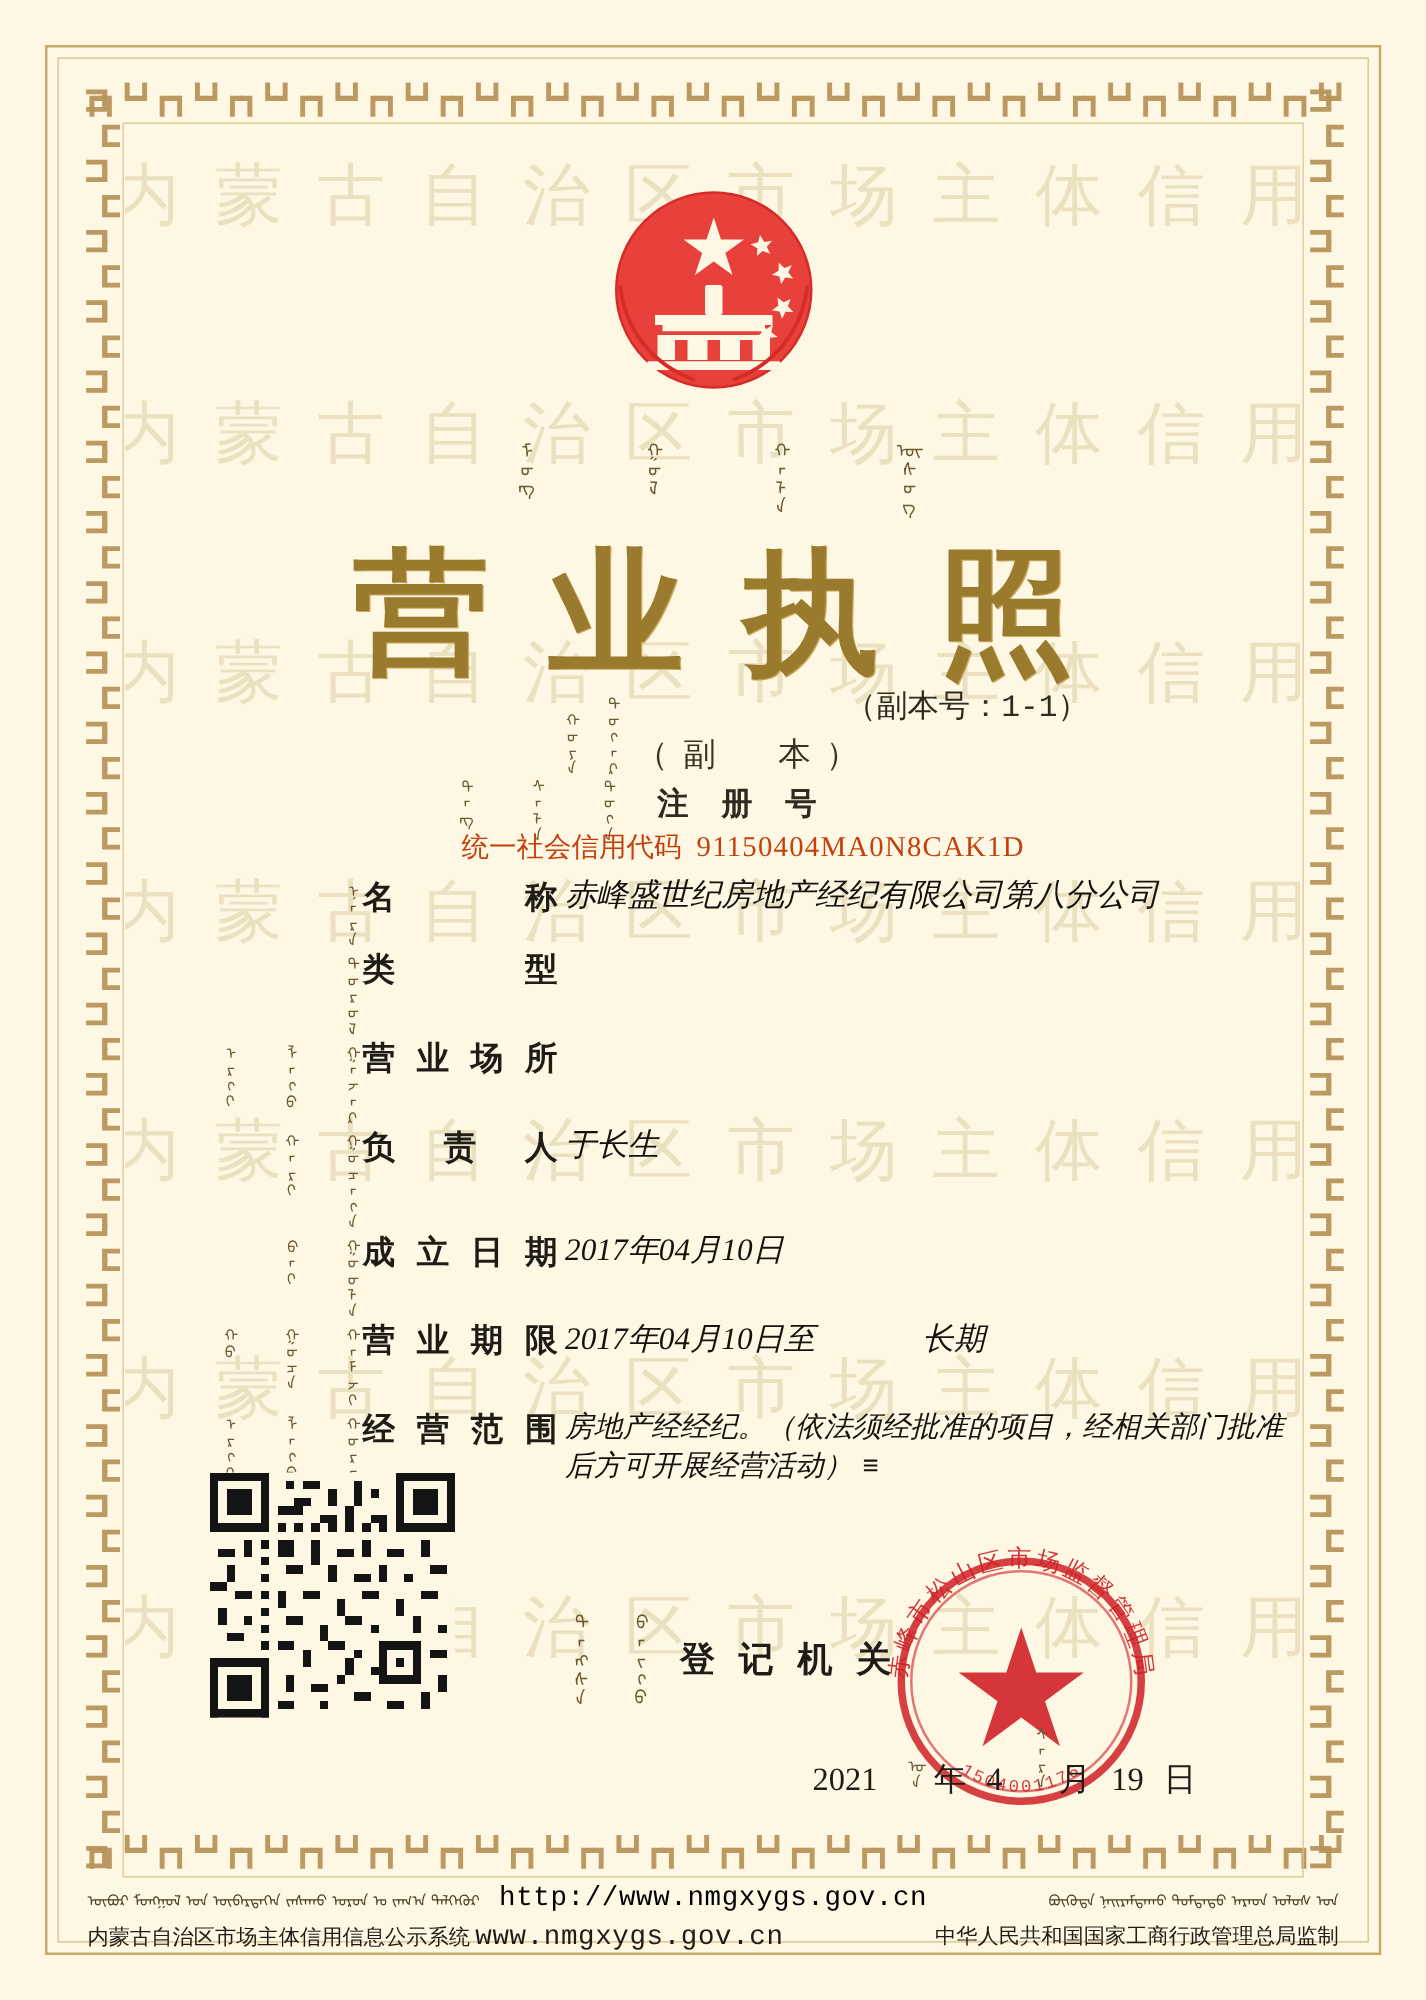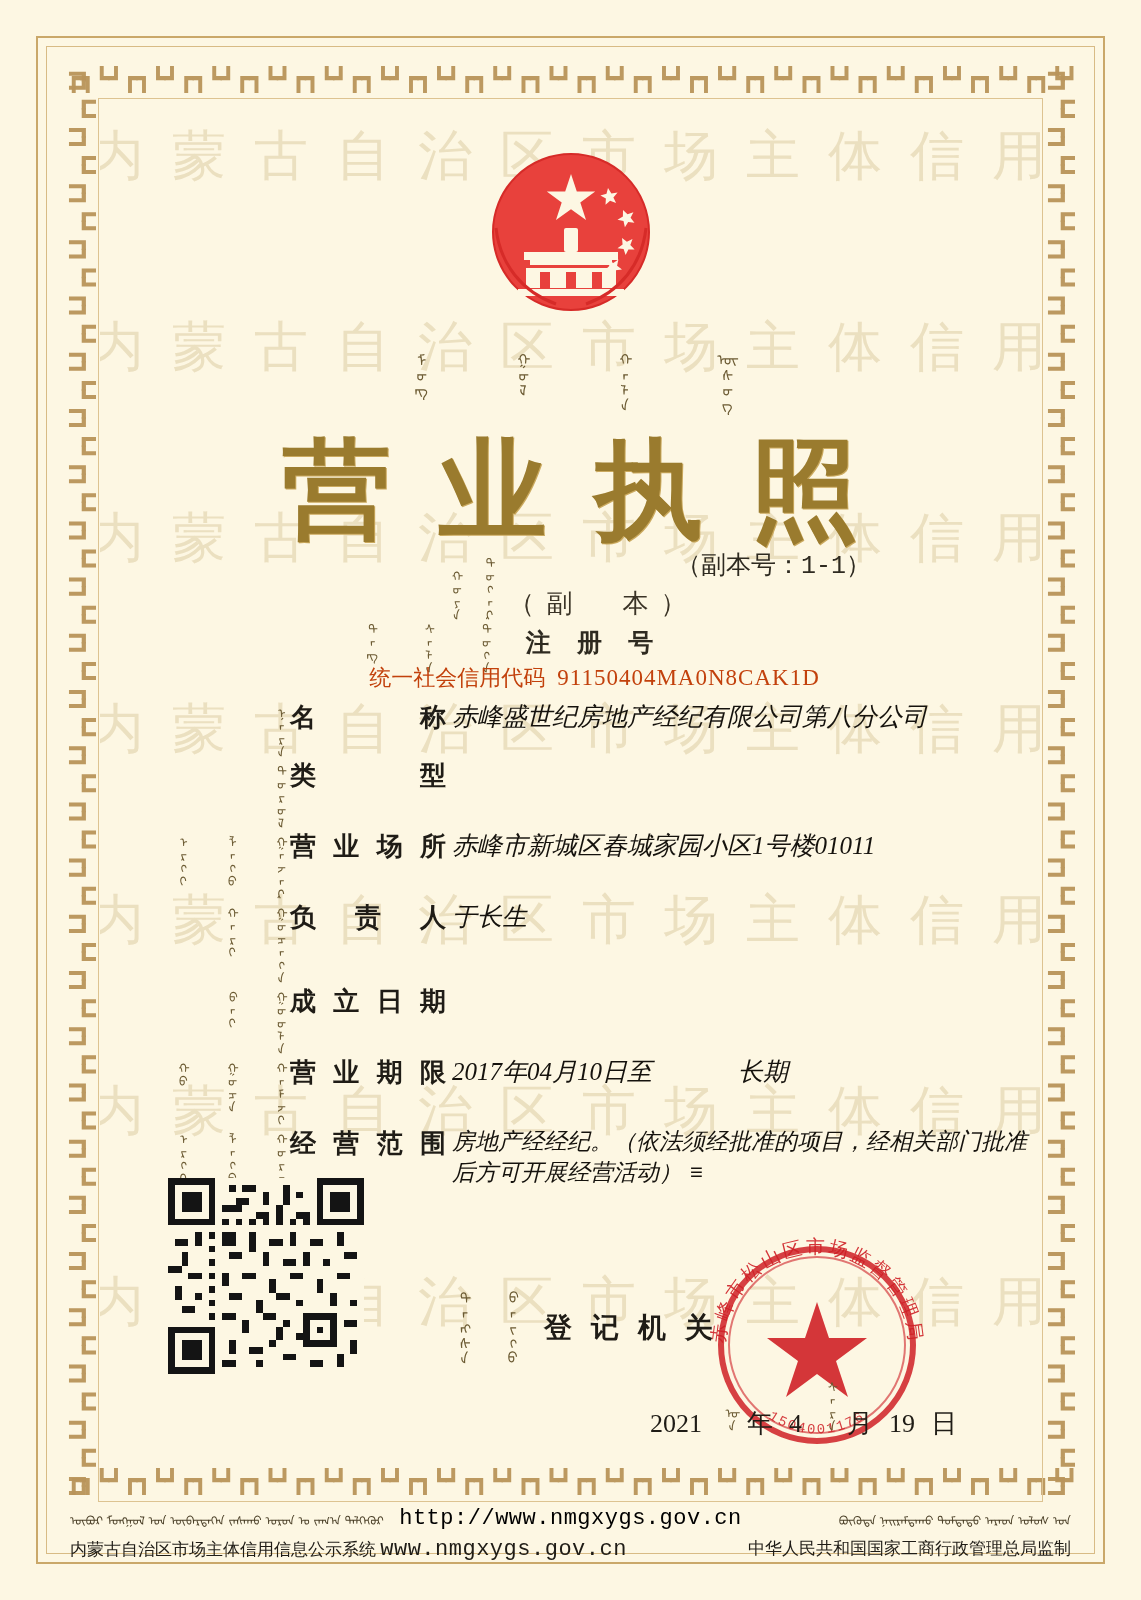--- a/index.html
+++ b/index.html
@@ -434,21 +434,20 @@
         <span class="mong">ᠡᠷᠬᠢ</span>
         <span class="mong">ᠯᠡᠬᠦ</span>
         <span class="mong">ᠭᠠᠵᠠᠷ</span>
       </div>
       <div class="flabel">
         <span>营</span>
         <span>业</span>
         <span>场</span>
         <span>所</span>
       </div>
-      <div class="fvalue">赤峰市新城区春城家园小区1号楼01011</div>
     </div>
 
     <div class="frow">
       <div class="fmong">
         <span class="mong">ᠬᠠᠷᠢ</span>
         <span class="mong">ᠭᠤᠴᠠᠭᠠ</span>
       </div>
       <div class="flabel">
         <span>负</span>
         <span>责</span>
@@ -461,20 +460,21 @@
       <div class="fmong">
         <span class="mong">ᠪᠠᠢ</span>
         <span class="mong">ᠭᠤᠤᠯᠠ</span>
       </div>
       <div class="flabel">
         <span>成</span>
         <span>立</span>
         <span>日</span>
         <span>期</span>
       </div>
+      <div class="fvalue">2017年04月10日</div>
     </div>
 
     <div class="frow">
       <div class="fmong">
         <span class="mong">ᠬᠤ</span>
         <span class="mong">ᠭᠤᠴᠠ</span>
         <span class="mong">ᠬᠡᠮᠵᠢ</span>
       </div>
       <div class="flabel">
         <span>营</span>

